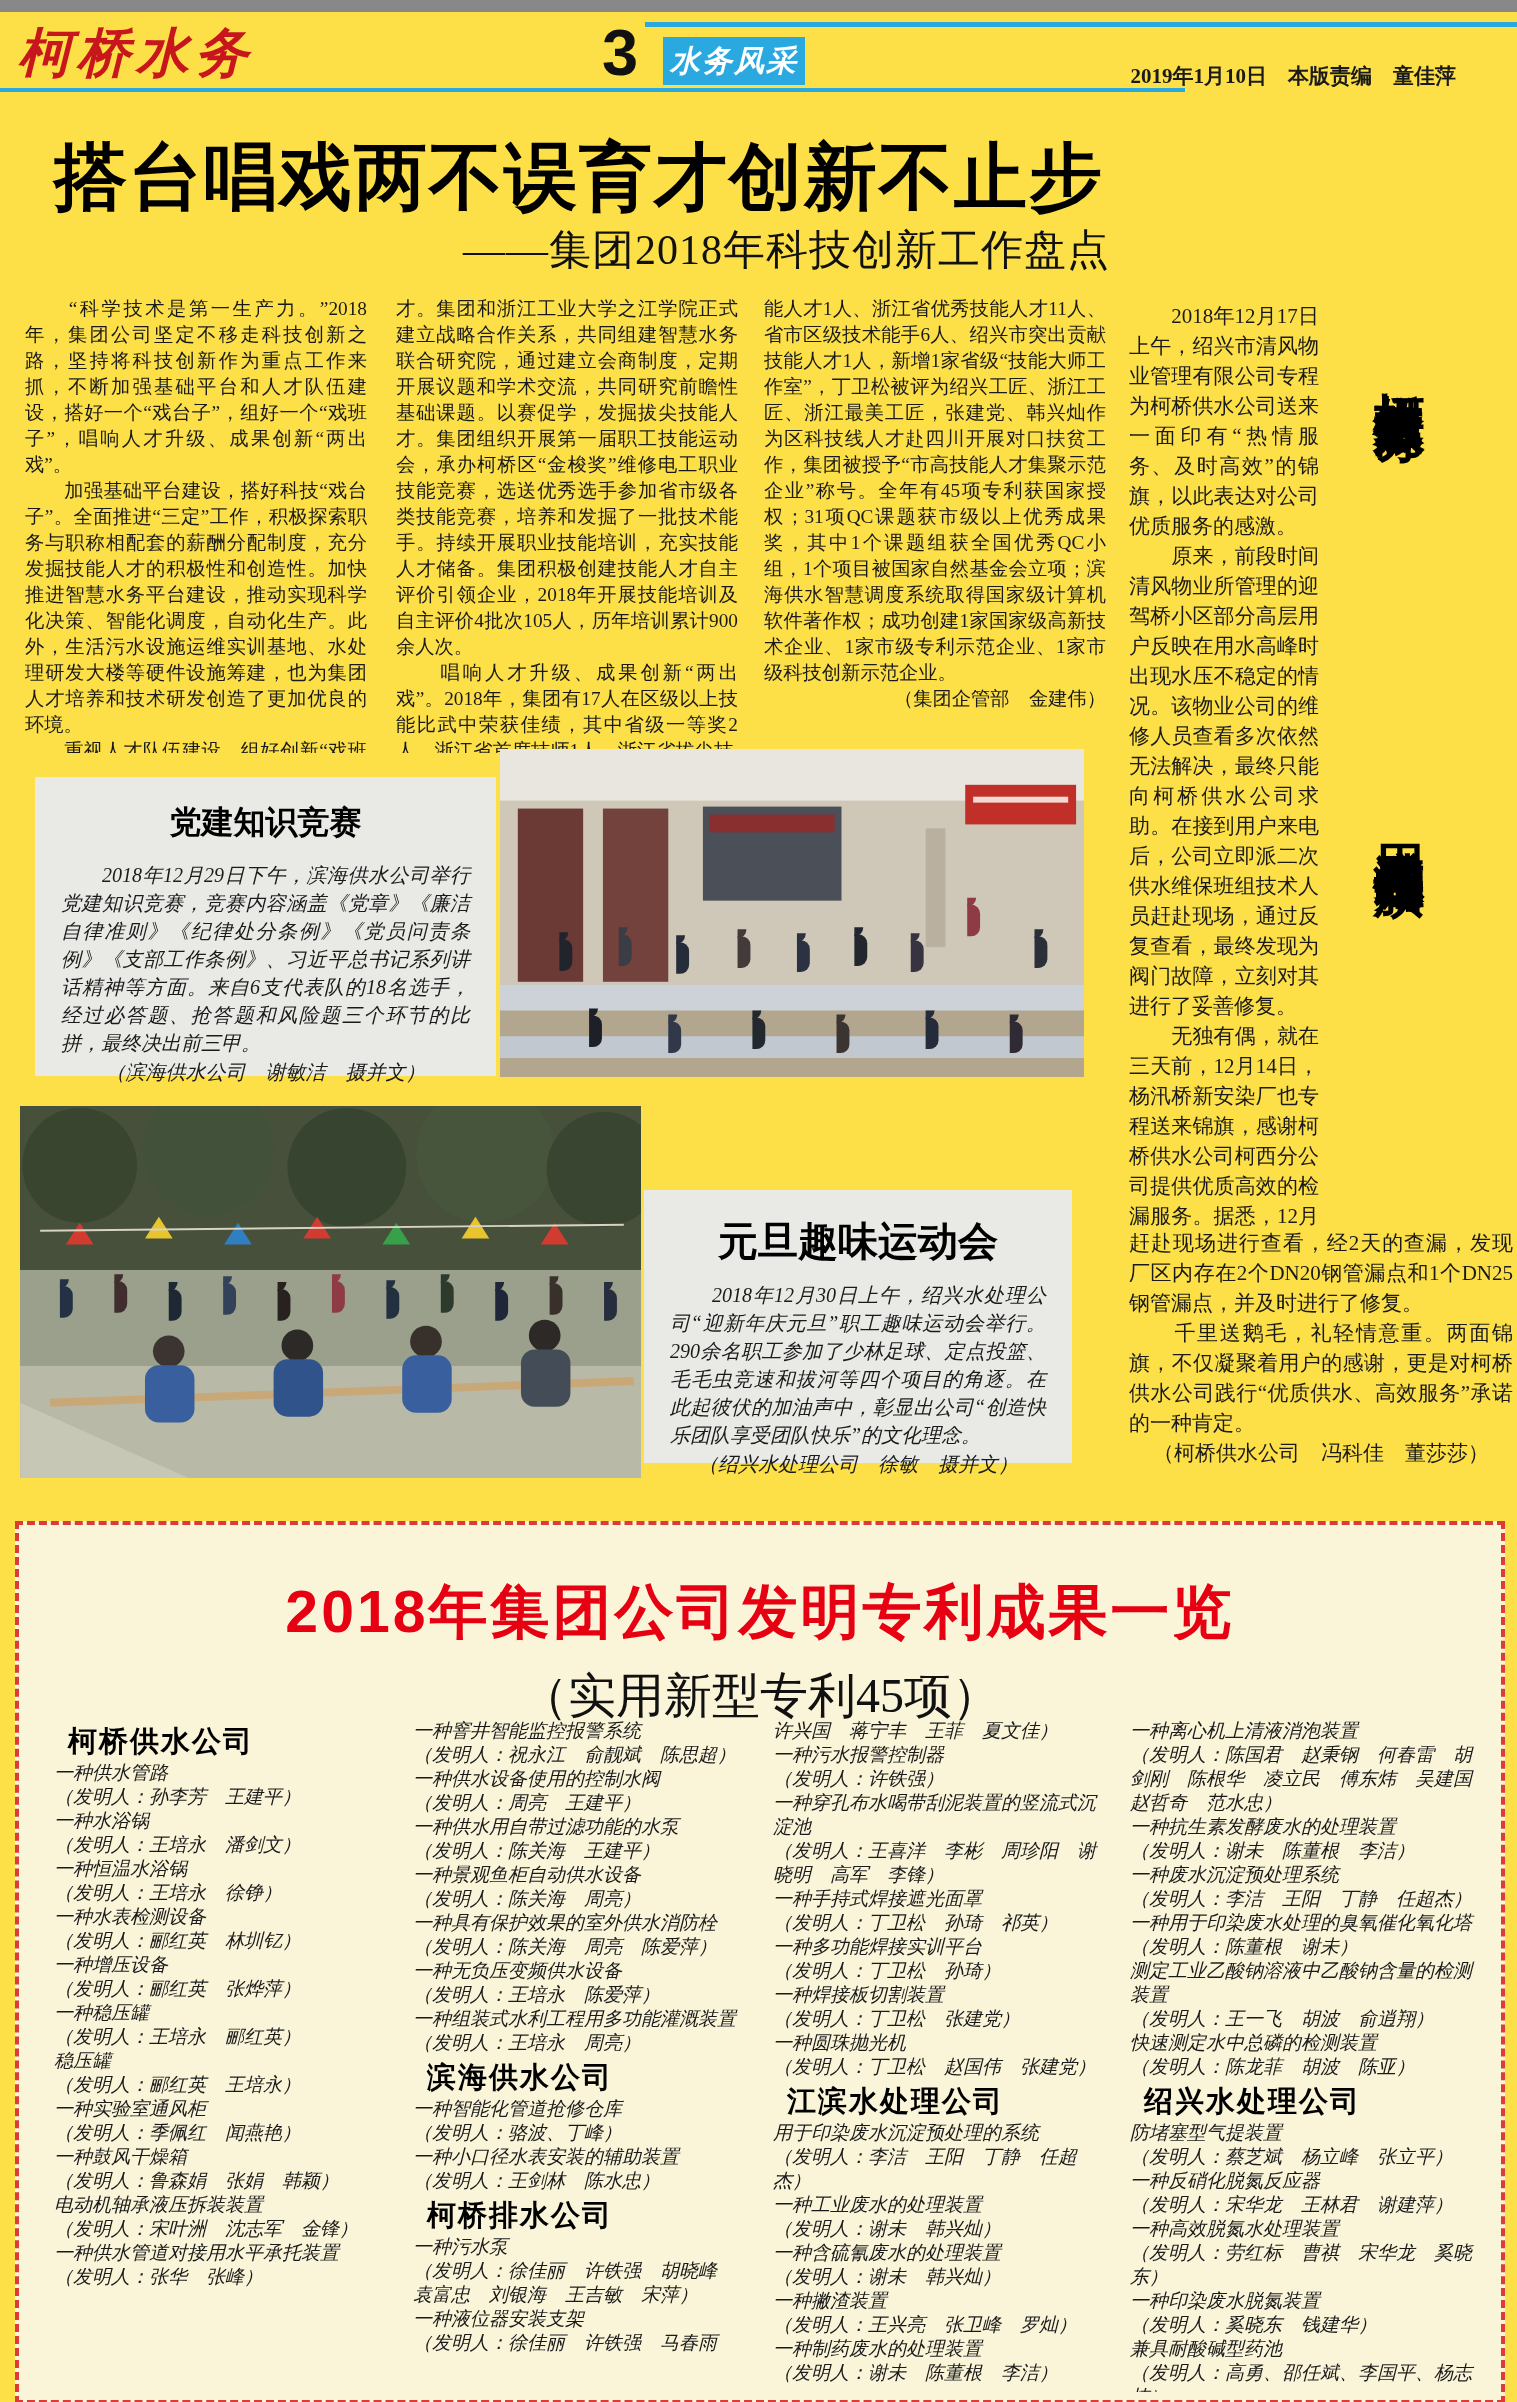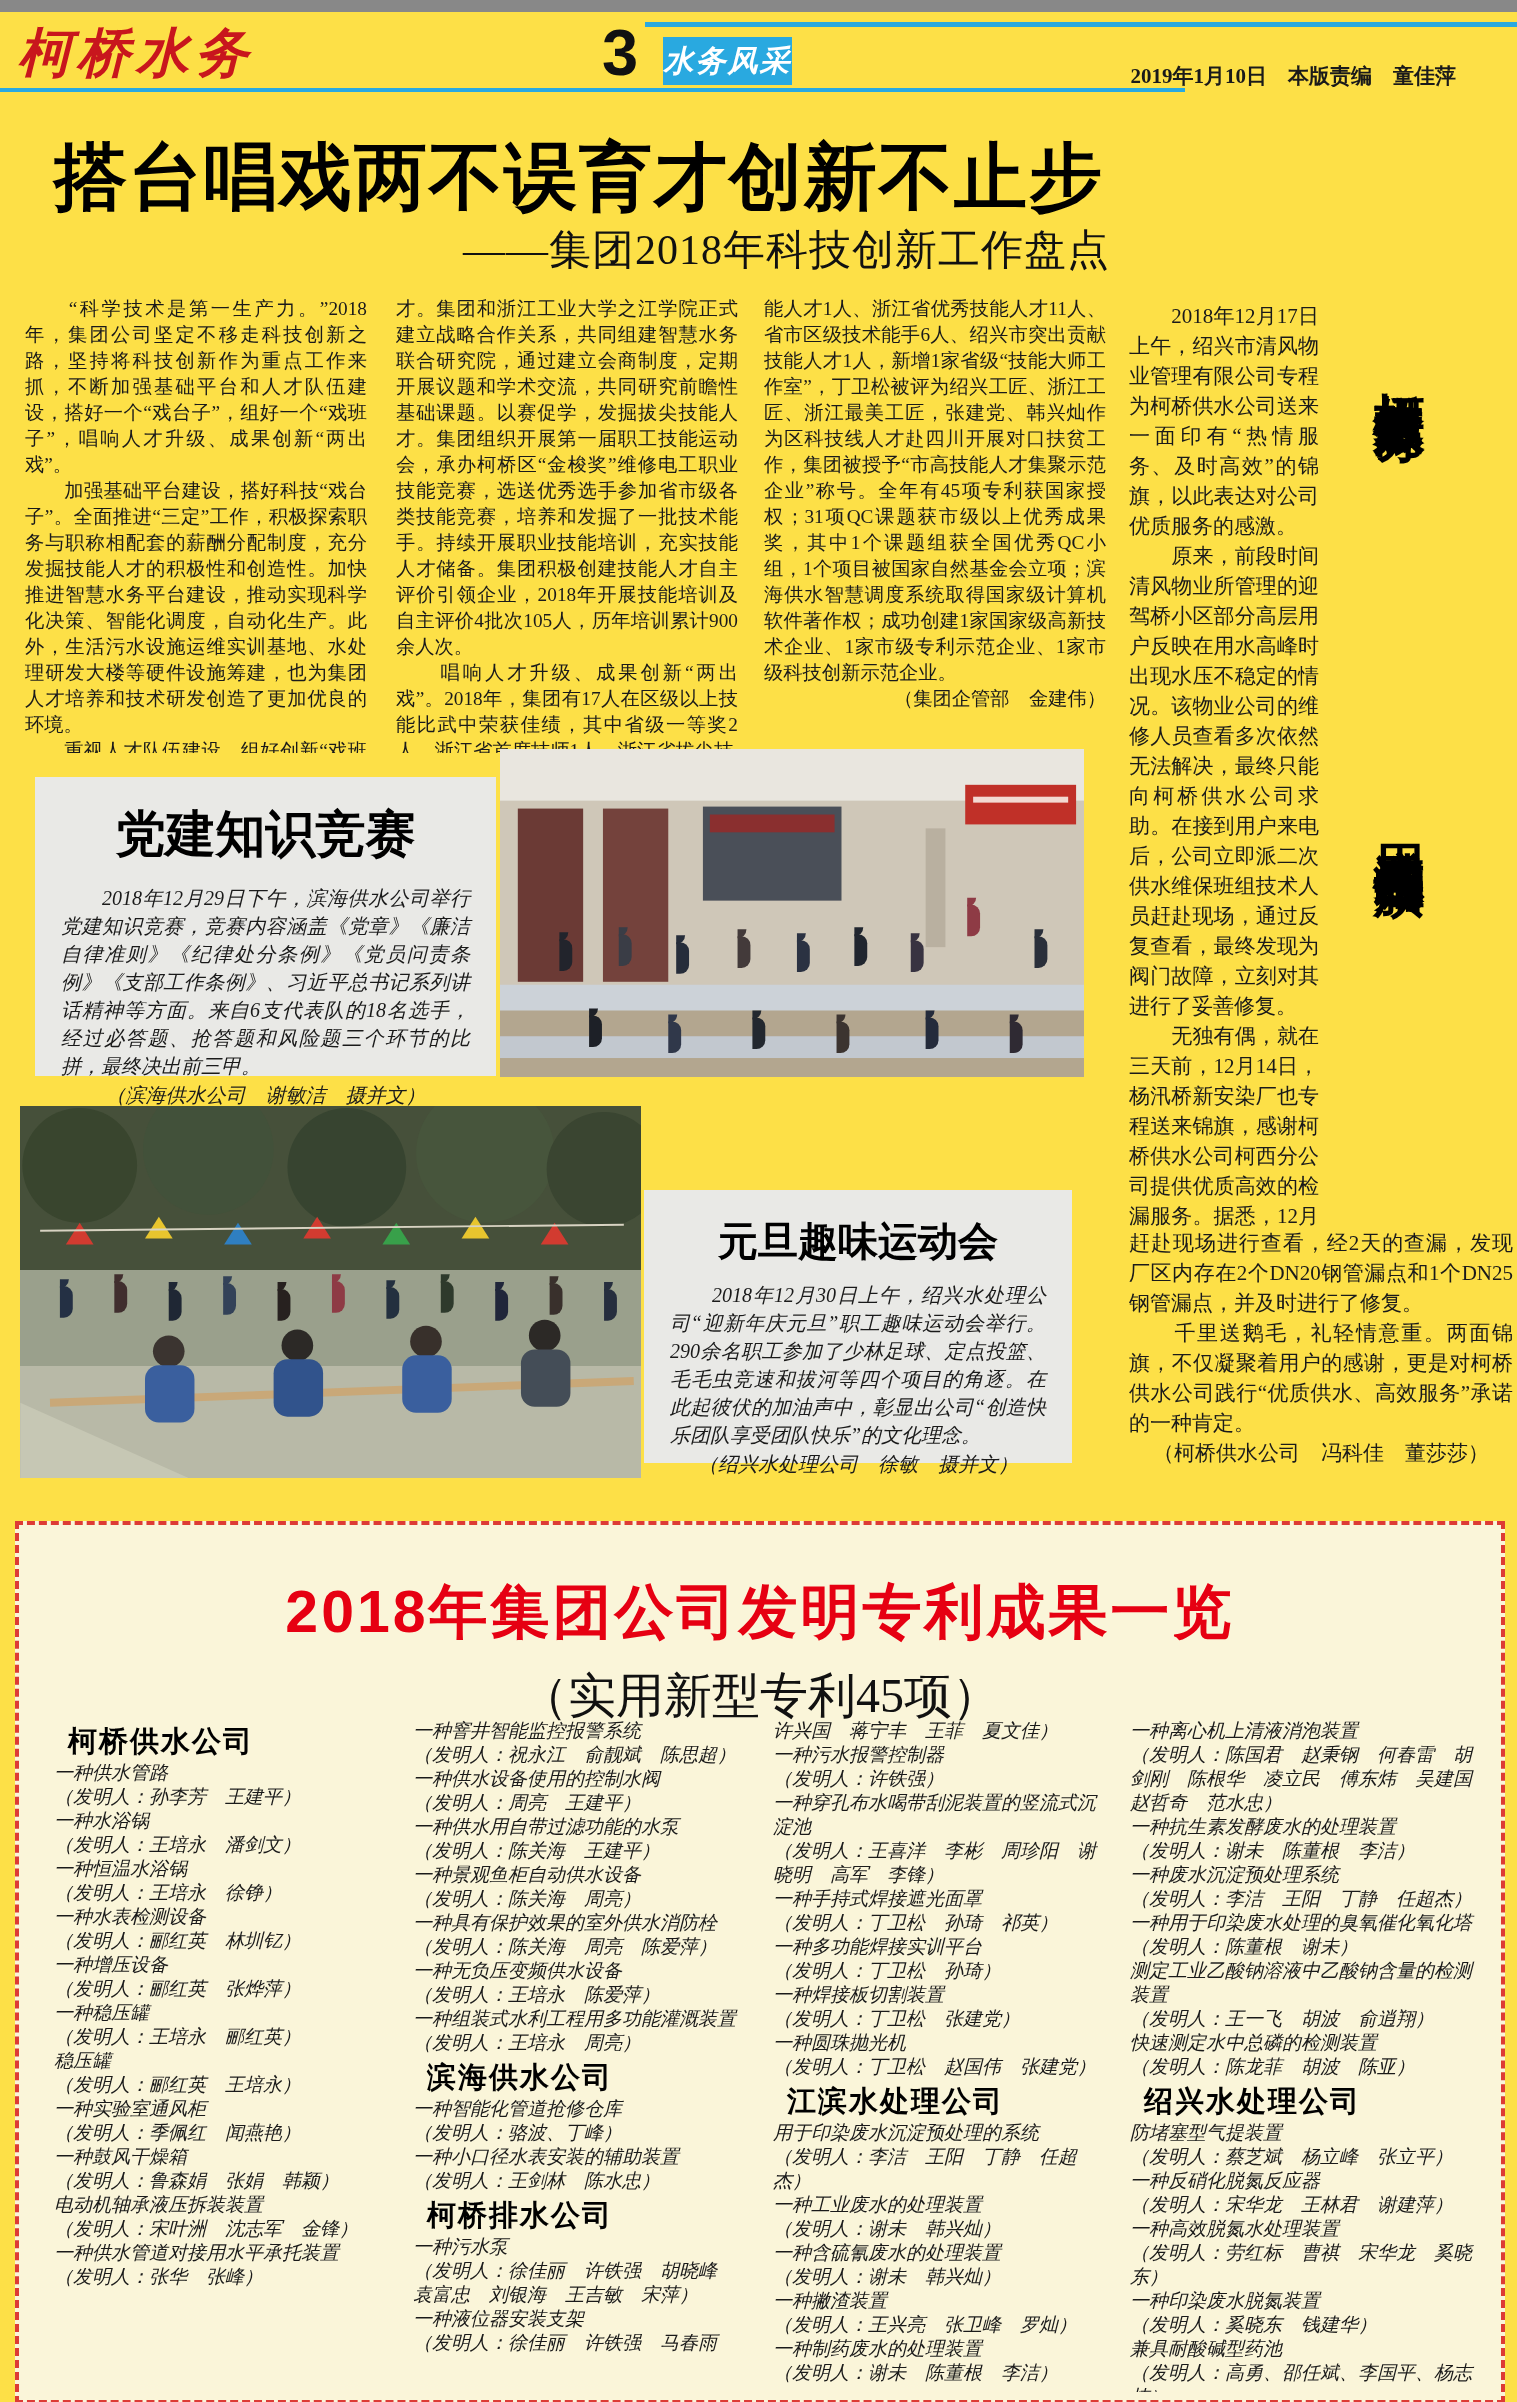--- a/index.html
+++ b/index.html
@@ -5,21 +5,21 @@
   html,body{margin:0;padding:0;background:#888;}
   #page{position:relative;width:1518px;height:2403px;background:#fde047;margin:12px auto;
         font-family:"Liberation Serif",serif;color:#1a1a1a;overflow:hidden;}
   .abs{position:absolute;}
 
   
   #brand{left:18px;top:6px;font-size:53px;font-weight:bold;color:#c8161d;
          font-style:italic;letter-spacing:6px;font-family:"Liberation Serif",serif;}
   #topline{left:645px;top:10px;width:872px;height:5px;background:#29a9e0;}
   #pageno{left:602px;top:8px;font-size:65px;font-weight:900;font-family:"Liberation Sans",sans-serif;color:#111;line-height:1;}
-  #sectionbox{left:663px;top:25px;width:129px;height:48px;background:#29a9e0;color:#fff;
+  #sectionbox{left:663px;top:25px;width:142px;height:48px;background:#29a9e0;color:#fff;
               font-family:"Liberation Sans",sans-serif;font-weight:bold;font-size:30px;
               display:flex;align-items:center;justify-content:center;font-style:italic;letter-spacing:2px;}
   #dateline{left:1079px;top:50px;width:436px;font-size:21px;font-weight:bold;text-align:right;padding-right:59px;box-sizing:border-box;}
   #midline{left:0;top:76px;width:1185px;height:4px;background:#29a9e0;}
 
   
   #headline{left:54px;top:117px;width:1049px;display:flex;justify-content:space-between;
             font-family:"Liberation Sans",sans-serif;font-weight:900;font-size:73px;color:#000;
             letter-spacing:2px;white-space:nowrap;}
   #subtitle{left:463px;top:210px;font-size:42px;color:#111;letter-spacing:1px;}
@@ -38,21 +38,21 @@
   #vtitle1{top:339px;} #vtitle2{top:792px;}
   #flag-wide{left:1129px;top:1216px;width:384px;font-size:21px;line-height:30px;text-align:justify;}
   #flag-wide p{margin:0;}
   #flag-byline{text-align:center;margin-top:6px;}
 
   
   .graybox{background:#e9e9e6;box-sizing:border-box;padding:18px 26px;}
   #party-box{left:35px;top:765px;width:461px;height:299px;}
   #sports-box{left:644px;top:1178px;width:428px;height:273px;}
   .boxtitle{text-align:center;font-family:"Liberation Sans",sans-serif;font-weight:900;
-            font-size:50px;margin:6px 0 16px 0;color:#000;}
+            font-size:32px;margin:6px 0 16px 0;color:#000;}
   #sports-box .boxtitle{font-size:40px;margin-bottom:12px;}
   .boxbody{font-size:20px;line-height:28px;text-align:justify;font-style:italic;}
   .boxby{font-size:20px;text-align:center;margin-top:2px;font-style:italic;}
 
   
   .photo{overflow:hidden;}
   #photo1{left:500px;top:737px;width:584px;height:328px;background:linear-gradient(#e8e5de 0 51px,#cfc7b8 51px 75%,#b3a68f 75%);}
   #photo2{left:20px;top:1094px;width:621px;height:372px;background:linear-gradient(#46503a 0 44%,#9aa08c 44% 70%,#b8b9a7 70%);}
 
   

